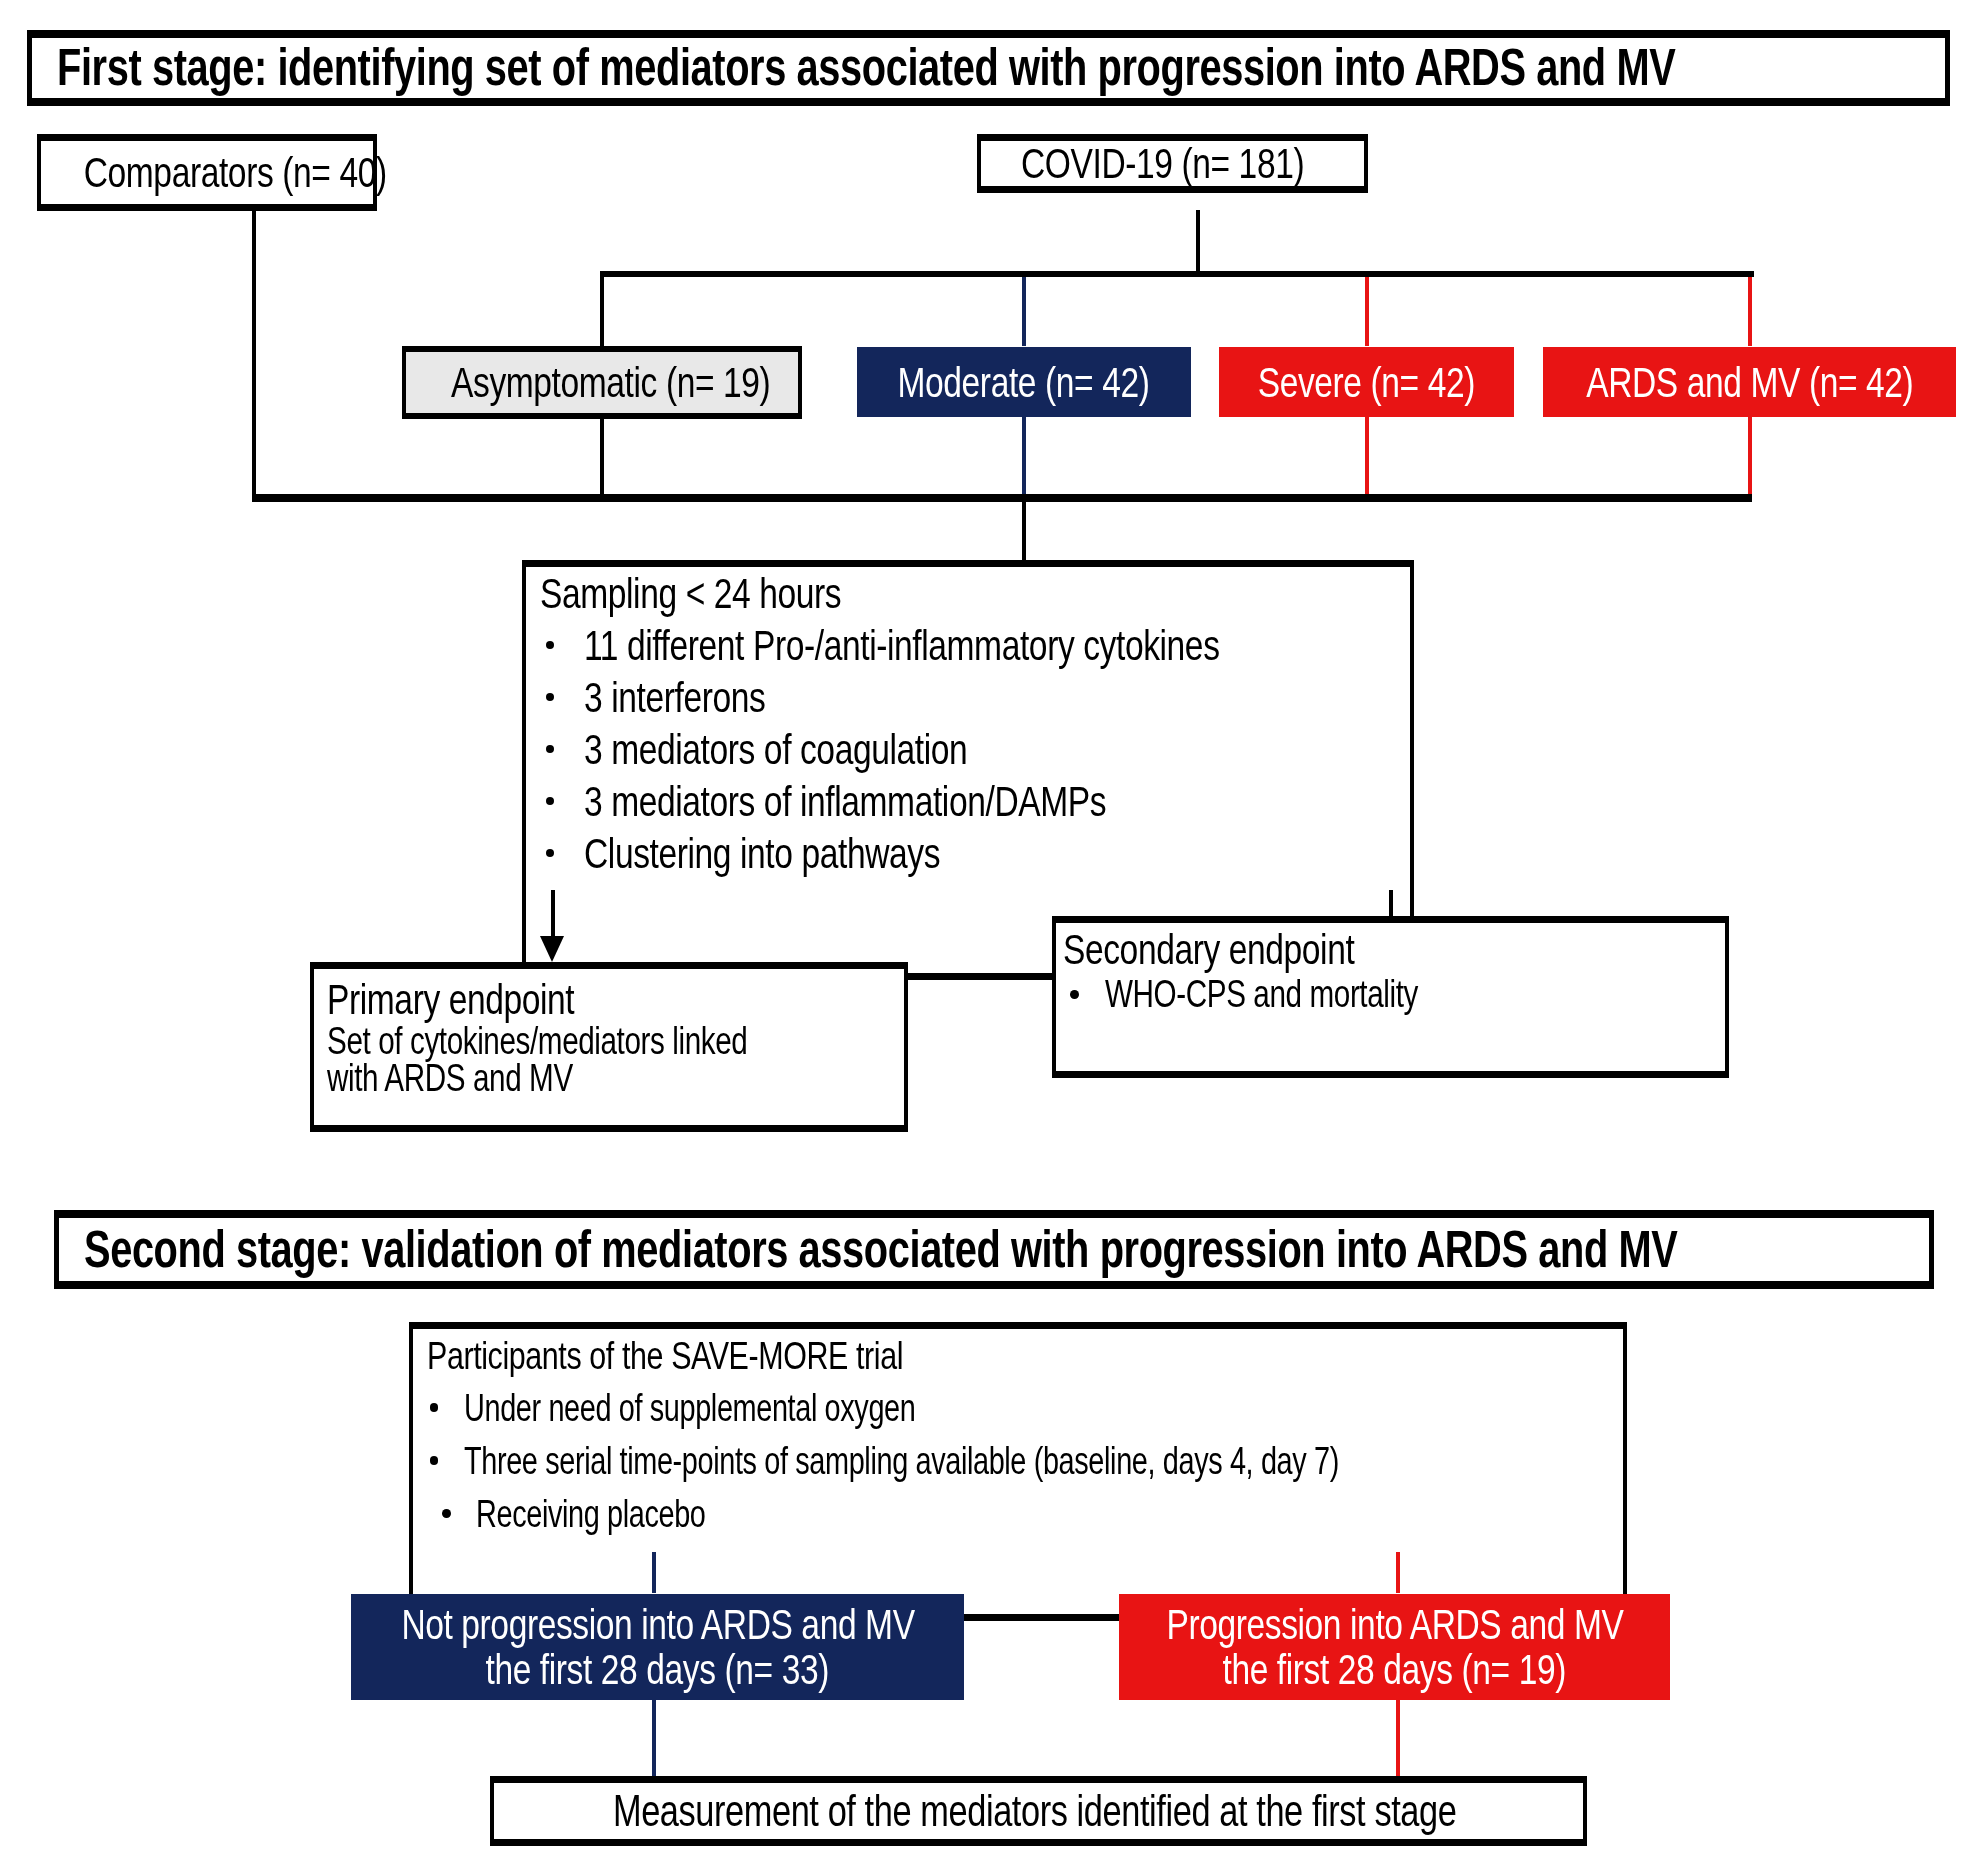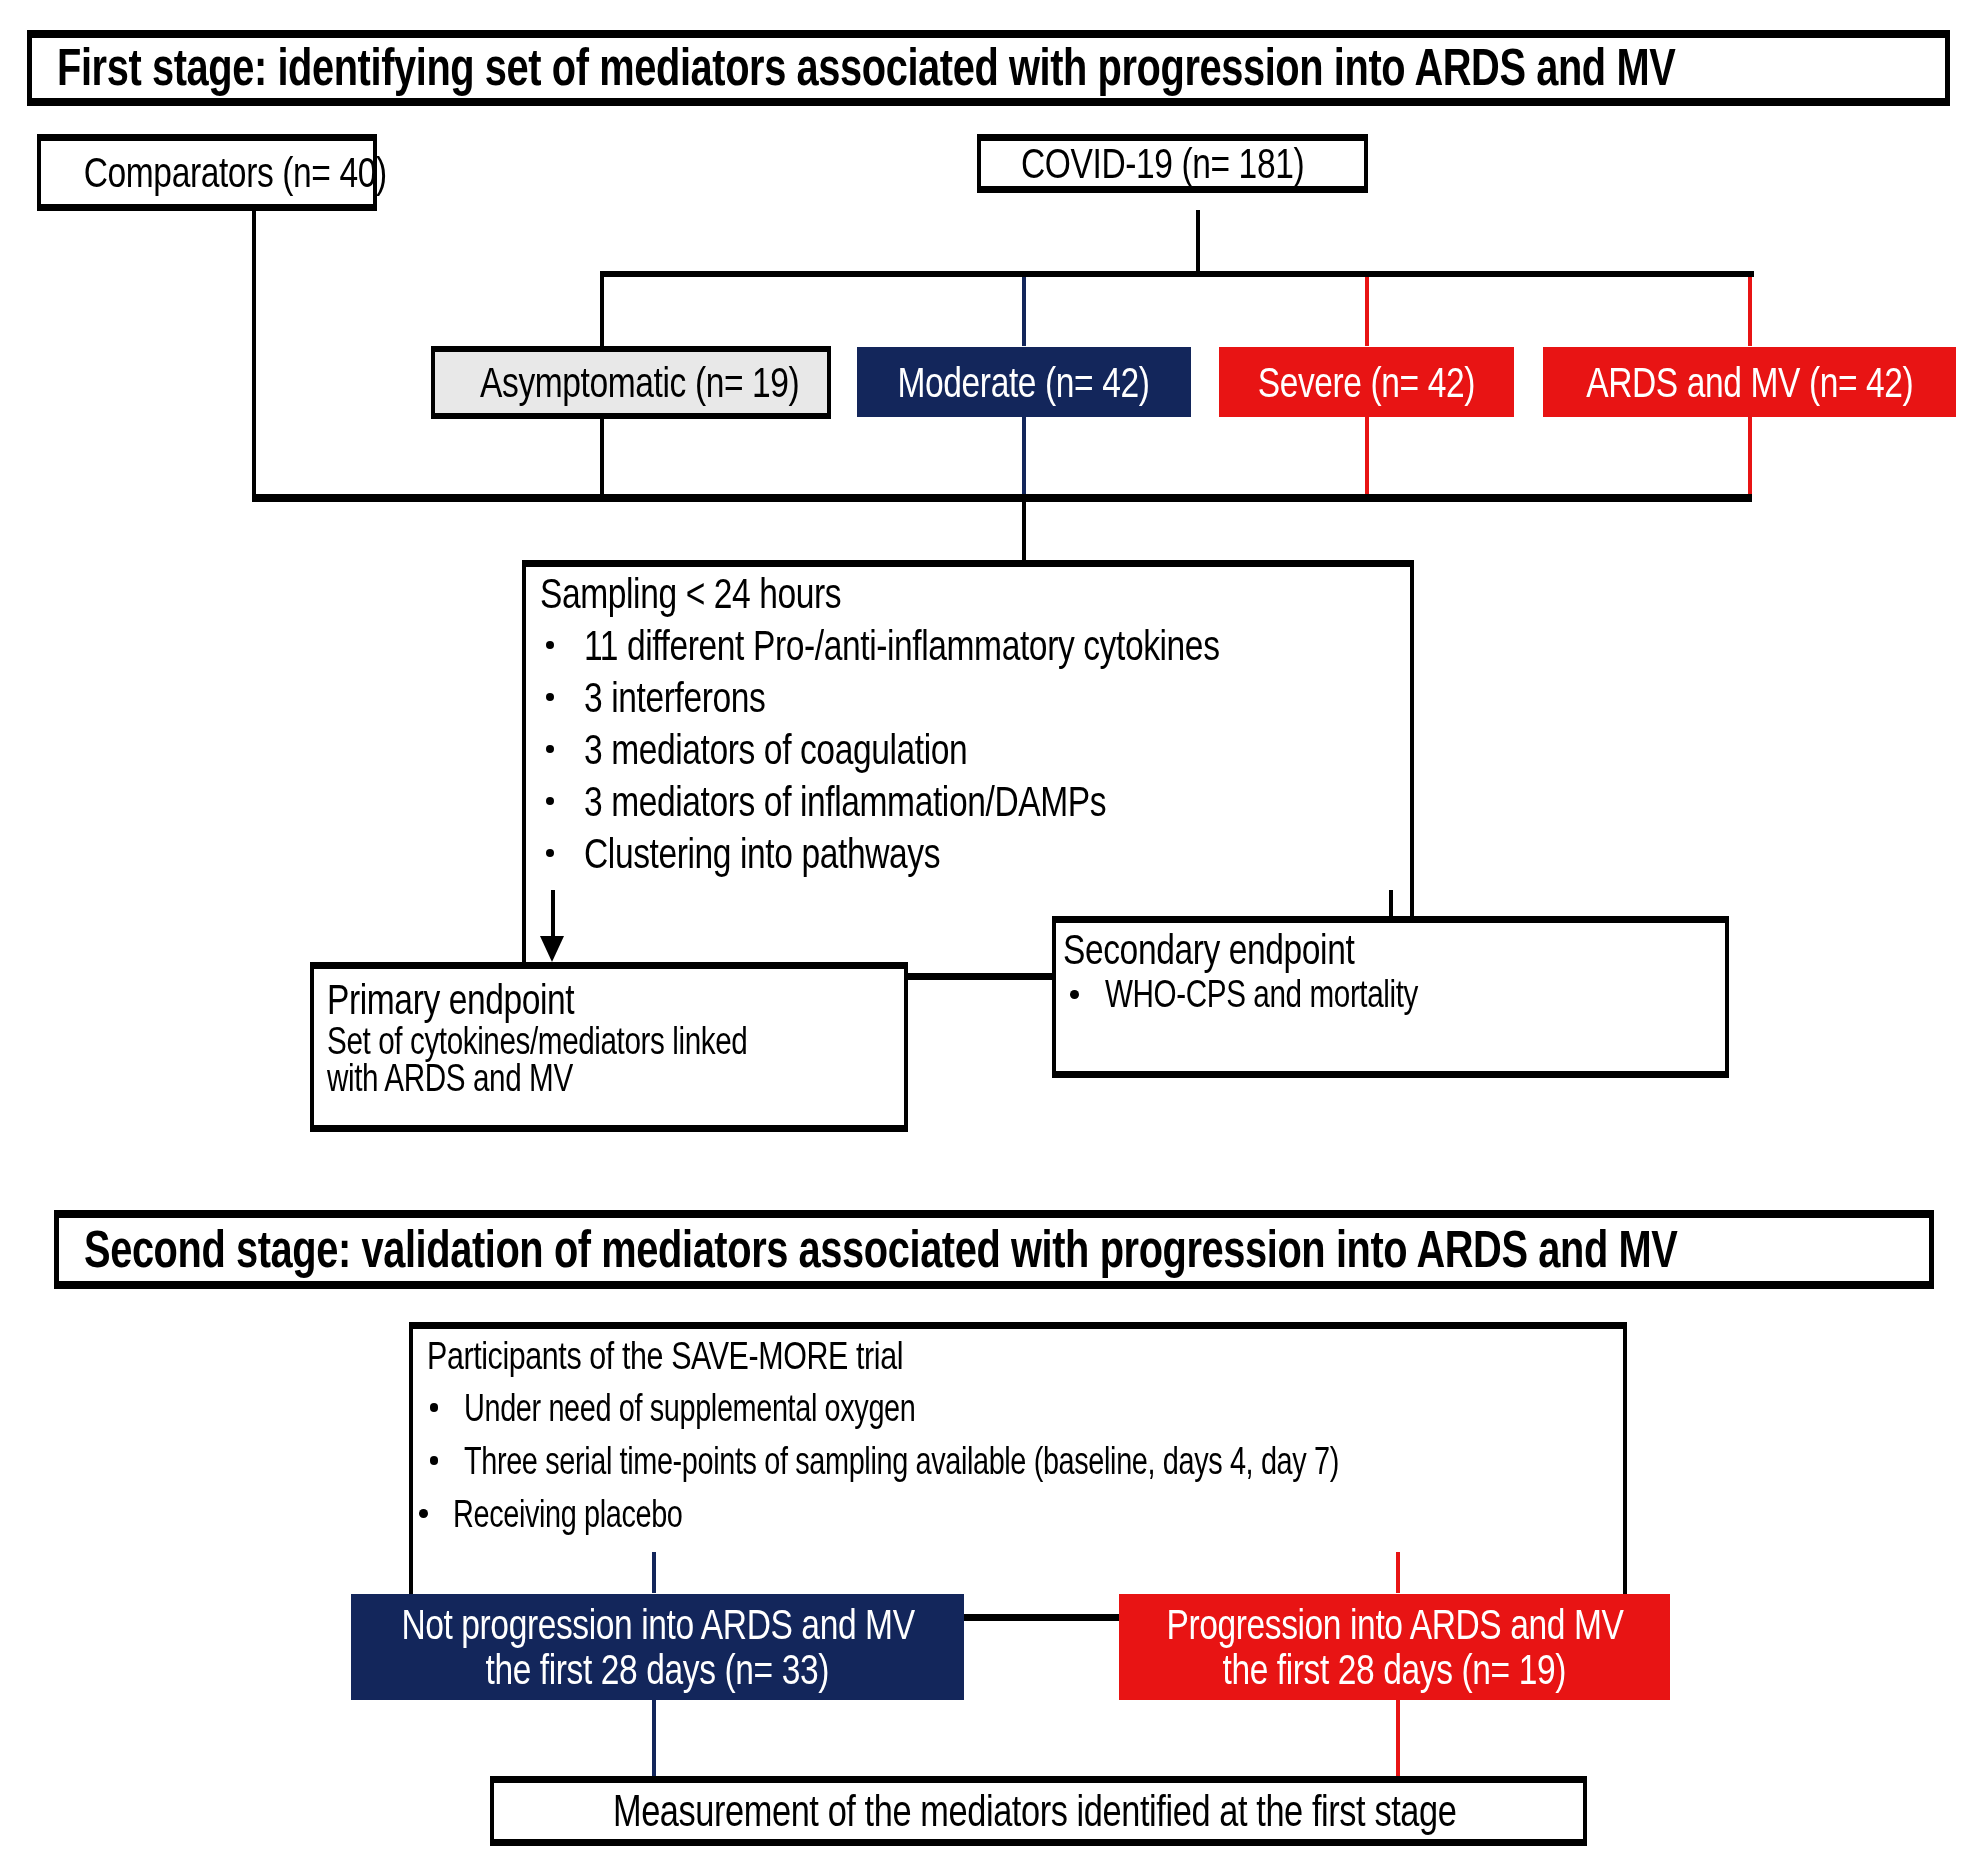--- a/index.html
+++ b/index.html
@@ -56,21 +56,21 @@
   <div class="vline navyln" style="left:1022px;top:277px;width:3.9px;height:69px;"></div>
   <div class="vline redln" style="left:1365px;top:277px;width:3.9px;height:69px;"></div>
   <div class="vline redln" style="left:1748px;top:277px;width:3.9px;height:69px;"></div>
   <div class="vline black" style="left:600px;top:419px;width:3.9px;height:75px;"></div>
   <div class="vline navyln" style="left:1022px;top:417px;width:3.9px;height:77px;"></div>
   <div class="vline redln" style="left:1365px;top:417px;width:3.9px;height:77px;"></div>
   <div class="vline redln" style="left:1748px;top:417px;width:3.9px;height:77px;"></div>
   <div class="hline black" style="left:252px;top:494px;width:1500px;height:7.9px;"></div>
   <div class="vline black" style="left:1022px;top:502px;width:3.9px;height:58px;"></div>
 
-  <div class="box centerbox graybg" style="left:402px;top:346px;width:400px;height:73px;border-width:6.9px 4.9px;background:var(--gray);margin-left:29px;">
+  <div class="box centerbox graybg" style="left:402px;top:346px;width:400px;height:73px;border-width:6.9px 4.9px;background:var(--gray);">
     <span class="cx cxc body">Asymptomatic (n= 19)</span>
   </div>
   <div class="fillbox navybg" style="left:857px;top:347px;width:334px;height:70px;">
     <span class="cx cxc body">Moderate (n= 42)</span>
   </div>
   <div class="fillbox redbg" style="left:1219px;top:347px;width:295px;height:70px;">
     <span class="cx cxc body">Severe (n= 42)</span>
   </div>
   <div class="fillbox redbg" style="left:1543px;top:347px;width:413px;height:70px;">
     <span class="cx cxc body">ARDS and MV (n= 42)</span>
@@ -138,21 +138,21 @@
       <span class="cx psize">Participants of the SAVE-MORE trial</span>
     </div>
     <div class="brow" style="height:53px;padding-left:16.7px;">
       <span class="dot" style="margin-right:25.6px;"></span>
       <span class="cx cxp psize">Under need of supplemental oxygen</span>
     </div>
     <div class="brow" style="height:53px;padding-left:16.7px;">
       <span class="dot" style="margin-right:25.6px;"></span>
       <span class="cx cxp psize">Three serial time-points of sampling available (baseline, days 4, day 7)</span>
     </div>
-    <div class="brow" style="height:53px;padding-left:6px;">
+    <div class="brow" style="height:53px;padding-left:29px;">
       <span class="dot" style="margin-right:25.6px;"></span>
       <span class="cx cxp psize">Receiving placebo</span>
     </div>
   </div>
 
   <div class="vline navyln" style="left:652px;top:1552px;width:3.9px;height:41px;"></div>
   <div class="vline redln" style="left:1396px;top:1552px;width:3.9px;height:41px;"></div>
 
   <div class="fillbox navybg twoline" style="left:351px;top:1594px;width:613px;height:106px;">
     <span class="cx cxc body">Not progression into ARDS and MV</span>

